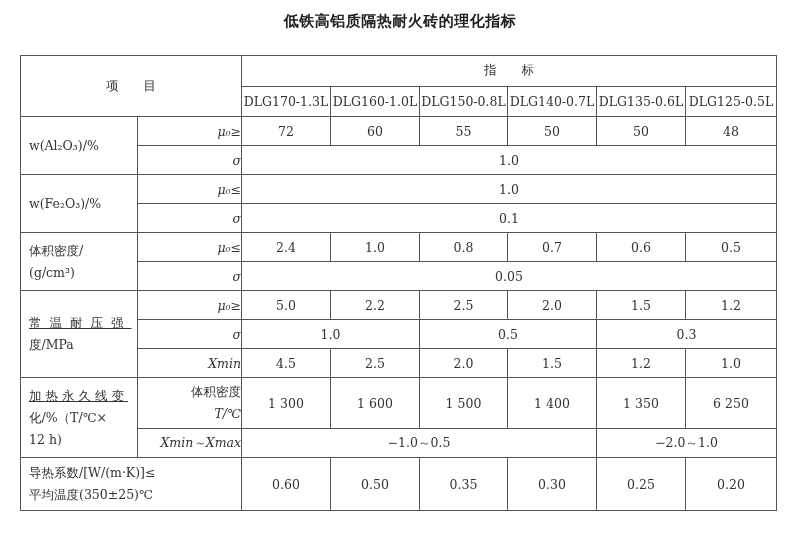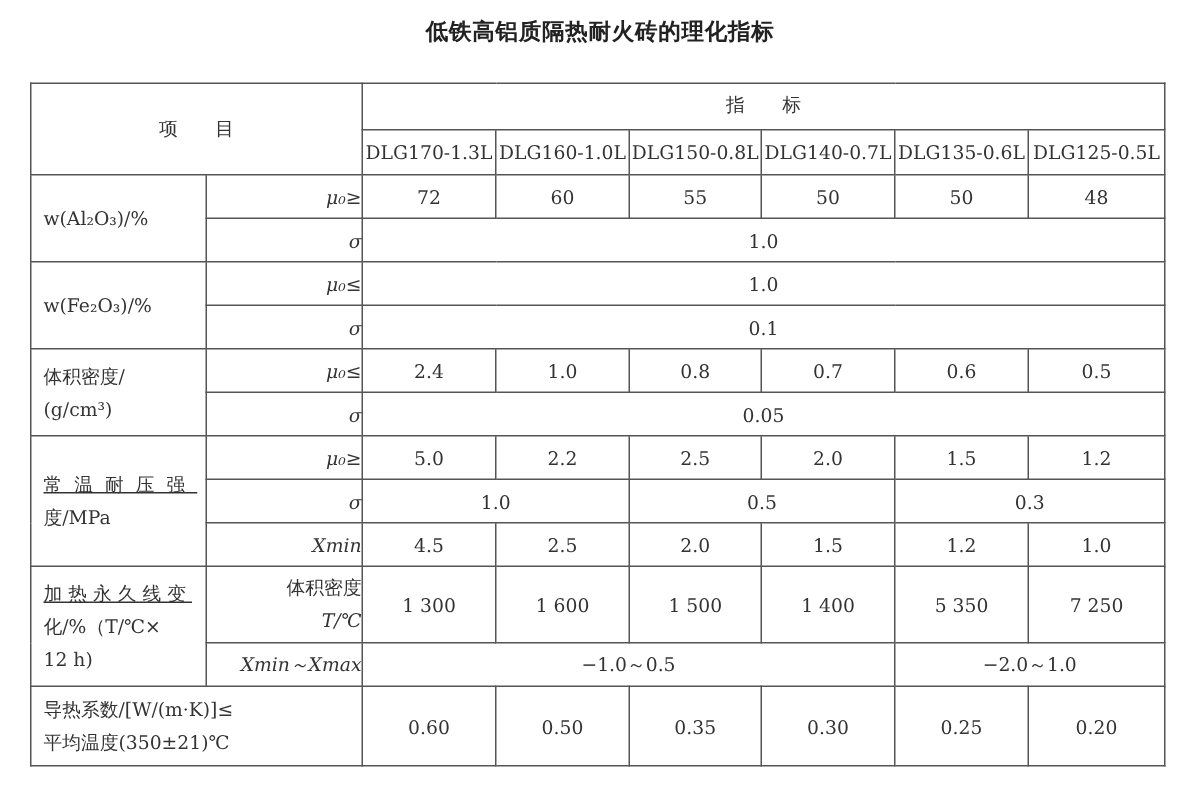--- a/index.html
+++ b/index.html
@@ -123,33 +123,33 @@
       <div>12 h)</div>
     </td>
     <td class="sub" style="font-style:normal;line-height:22px;height:50px">
       <div>体积密度</div>
       <div style="font-style:italic">T/℃</div>
     </td>
     <td>1 300</td>
     <td>1 600</td>
     <td>1 500</td>
     <td>1 400</td>
-    <td>5 350</td>
-    <td>7 250</td>
+    <td>1 350</td>
+    <td>6 250</td>
   </tr>
   <tr>
     <td class="sub">Xmin～Xmax</td>
     <td colspan="4">−1.0～0.5</td>
     <td colspan="2">−2.0～1.0</td>
   </tr>
 
   <tr>
     <td colspan="2" class="lc" style="height:52px">
       <div>导热系数/[W/(m·K)]≤</div>
-      <div>平均温度(350±21)℃</div>
+      <div>平均温度(350±25)℃</div>
     </td>
     <td>0.60</td>
     <td>0.50</td>
     <td>0.35</td>
     <td>0.30</td>
     <td>0.25</td>
     <td>0.20</td>
   </tr>
 </tbody>
   </table>

